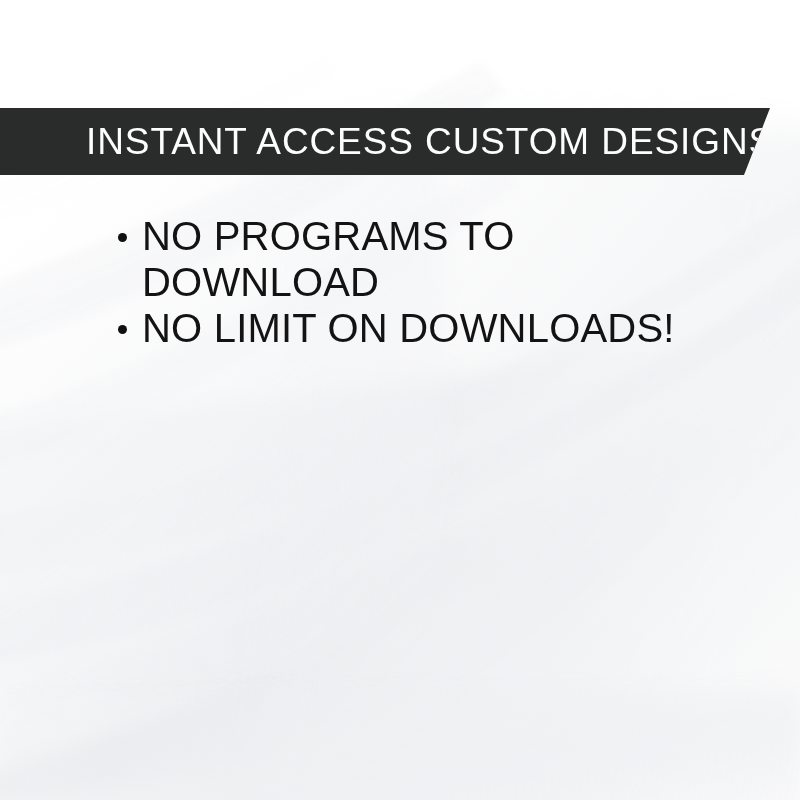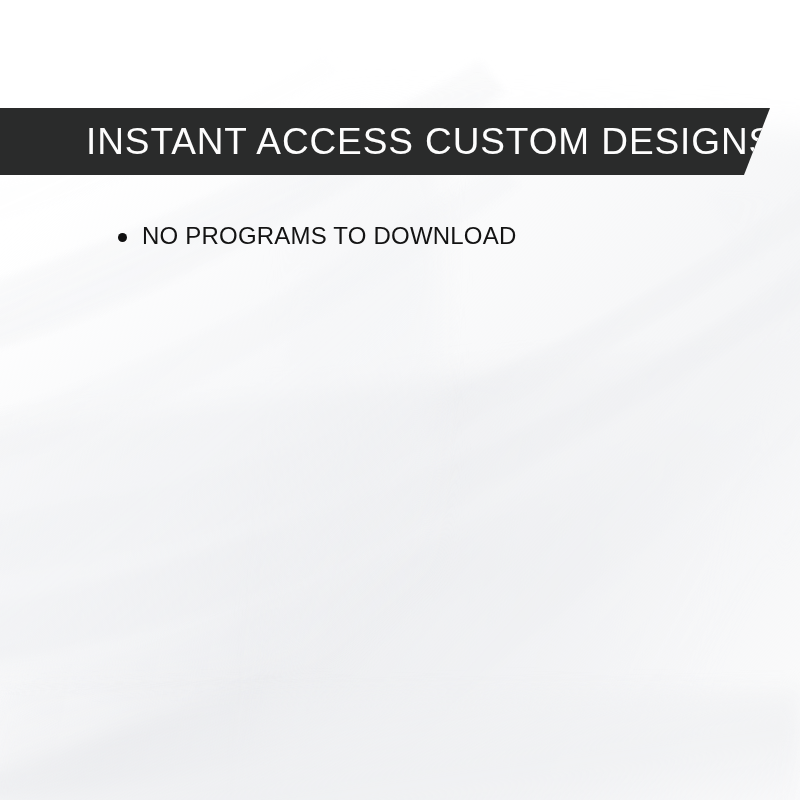--- a/index.html
+++ b/index.html
@@ -99,21 +99,21 @@
     width: 620px;
     margin: 0;
     padding: 0;
     list-style: none;
   }
   .feature-item {
     position: relative;
     padding-left: 30px;
     color: #131313;
     font-family: "Liberation Sans", sans-serif;
-    font-size: 24px;
+    font-size: 40px;
     font-weight: 400;
     line-height: 46px;
     letter-spacing: 0.2px;
     text-transform: uppercase;
   }
   .feature-bullet {
     position: absolute;
     left: 6px;
     top: 20px;
     width: 9px;
@@ -190,15 +190,19 @@
 
   <div id="banner">
     <div id="banner-title">INSTANT ACCESS CUSTOM DESIGNS</div>
   </div>
 
   <ul id="feature-list">
     <li class="feature-item">
       <span class="feature-bullet"></span>
       <span class="feature-text">NO PROGRAMS TO DOWNLOAD</span>
     </li>
+    <li class="feature-item">
+      <span class="feature-bullet"></span>
+      <span class="feature-text">NO LIMIT ON DOWNLOADS!</span>
+    </li>
   </ul>
 
 </div>
 
 </body></html>

